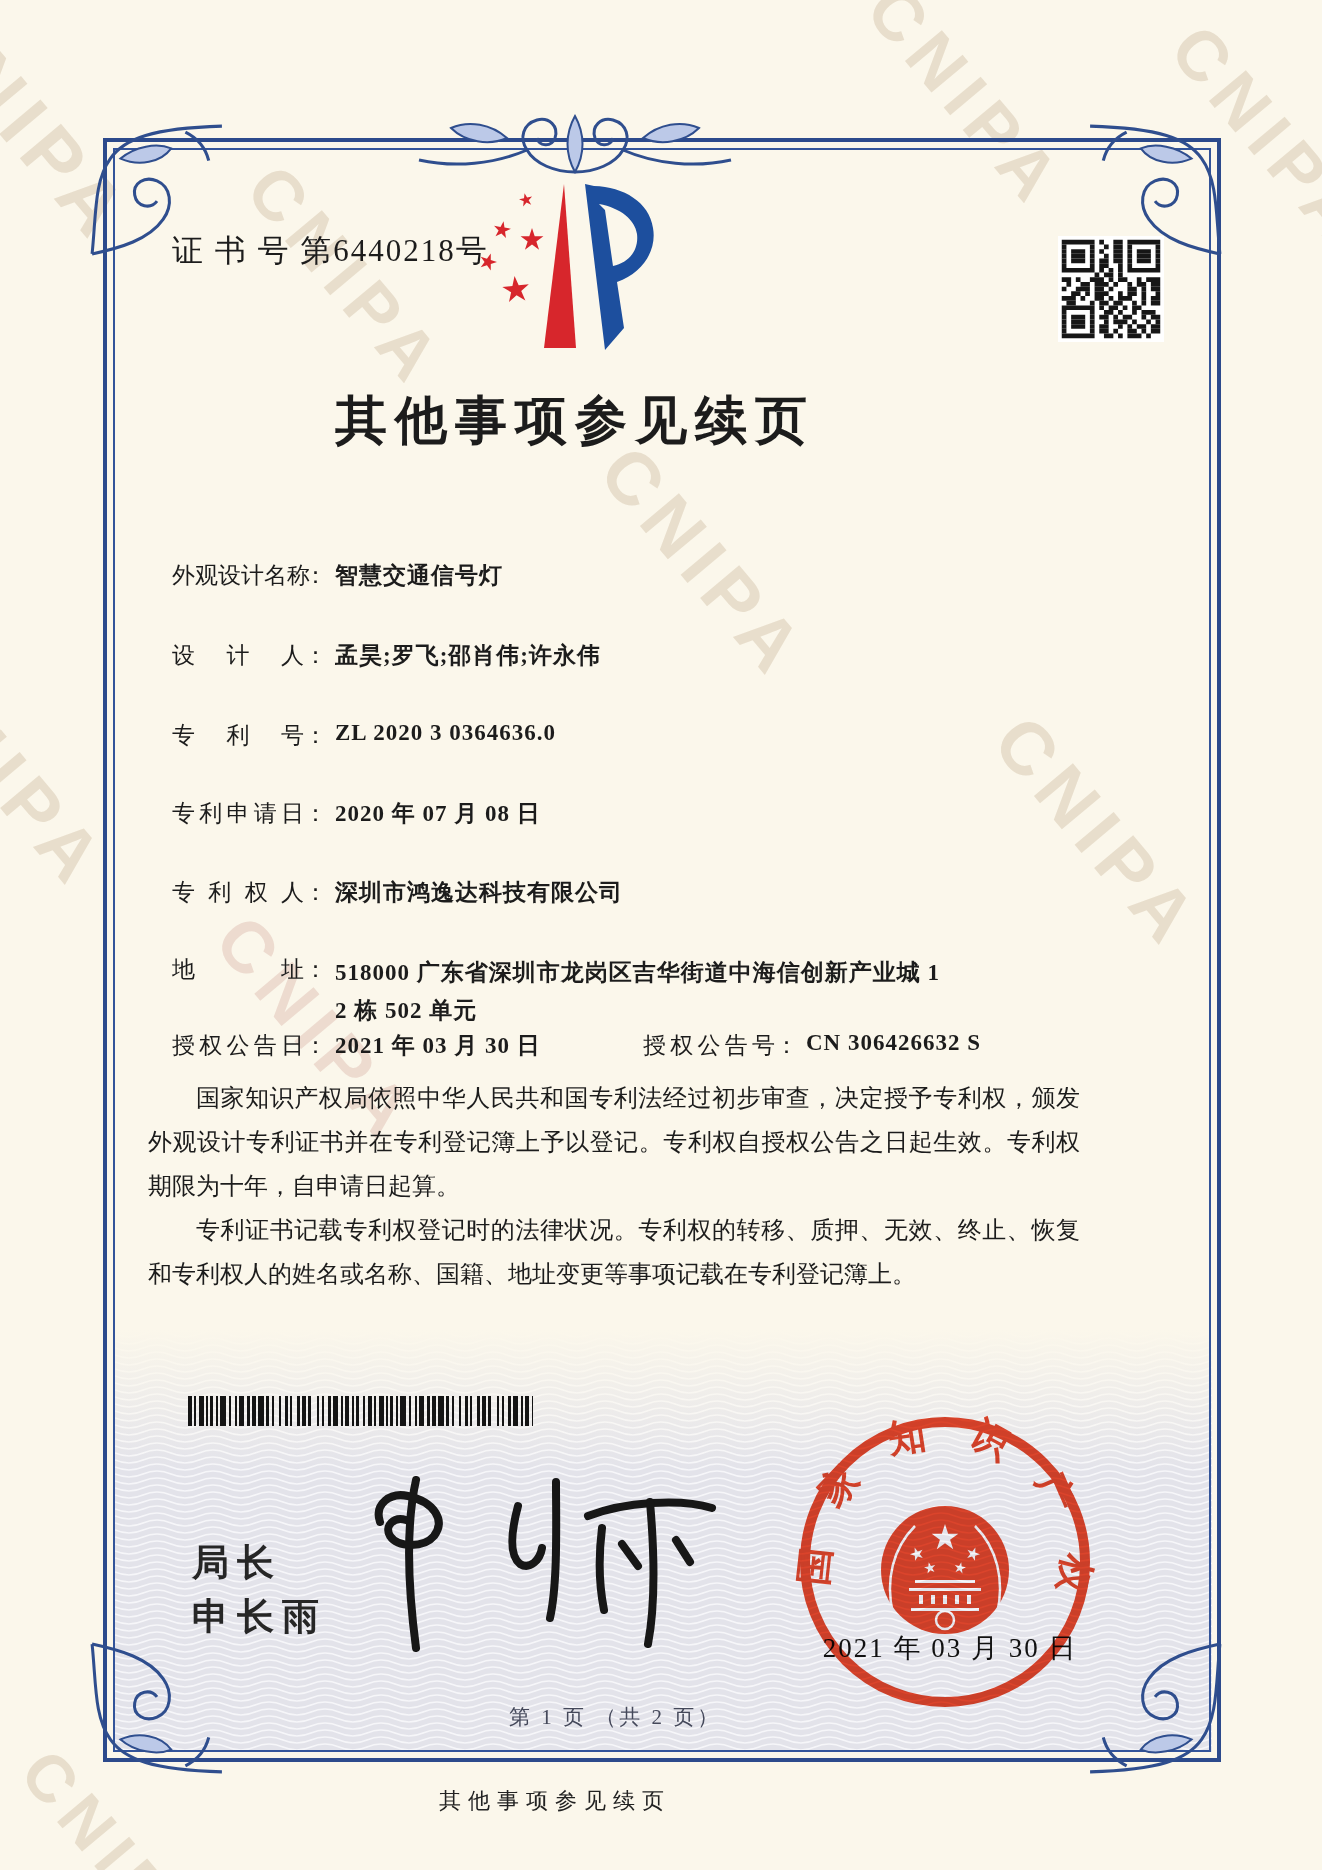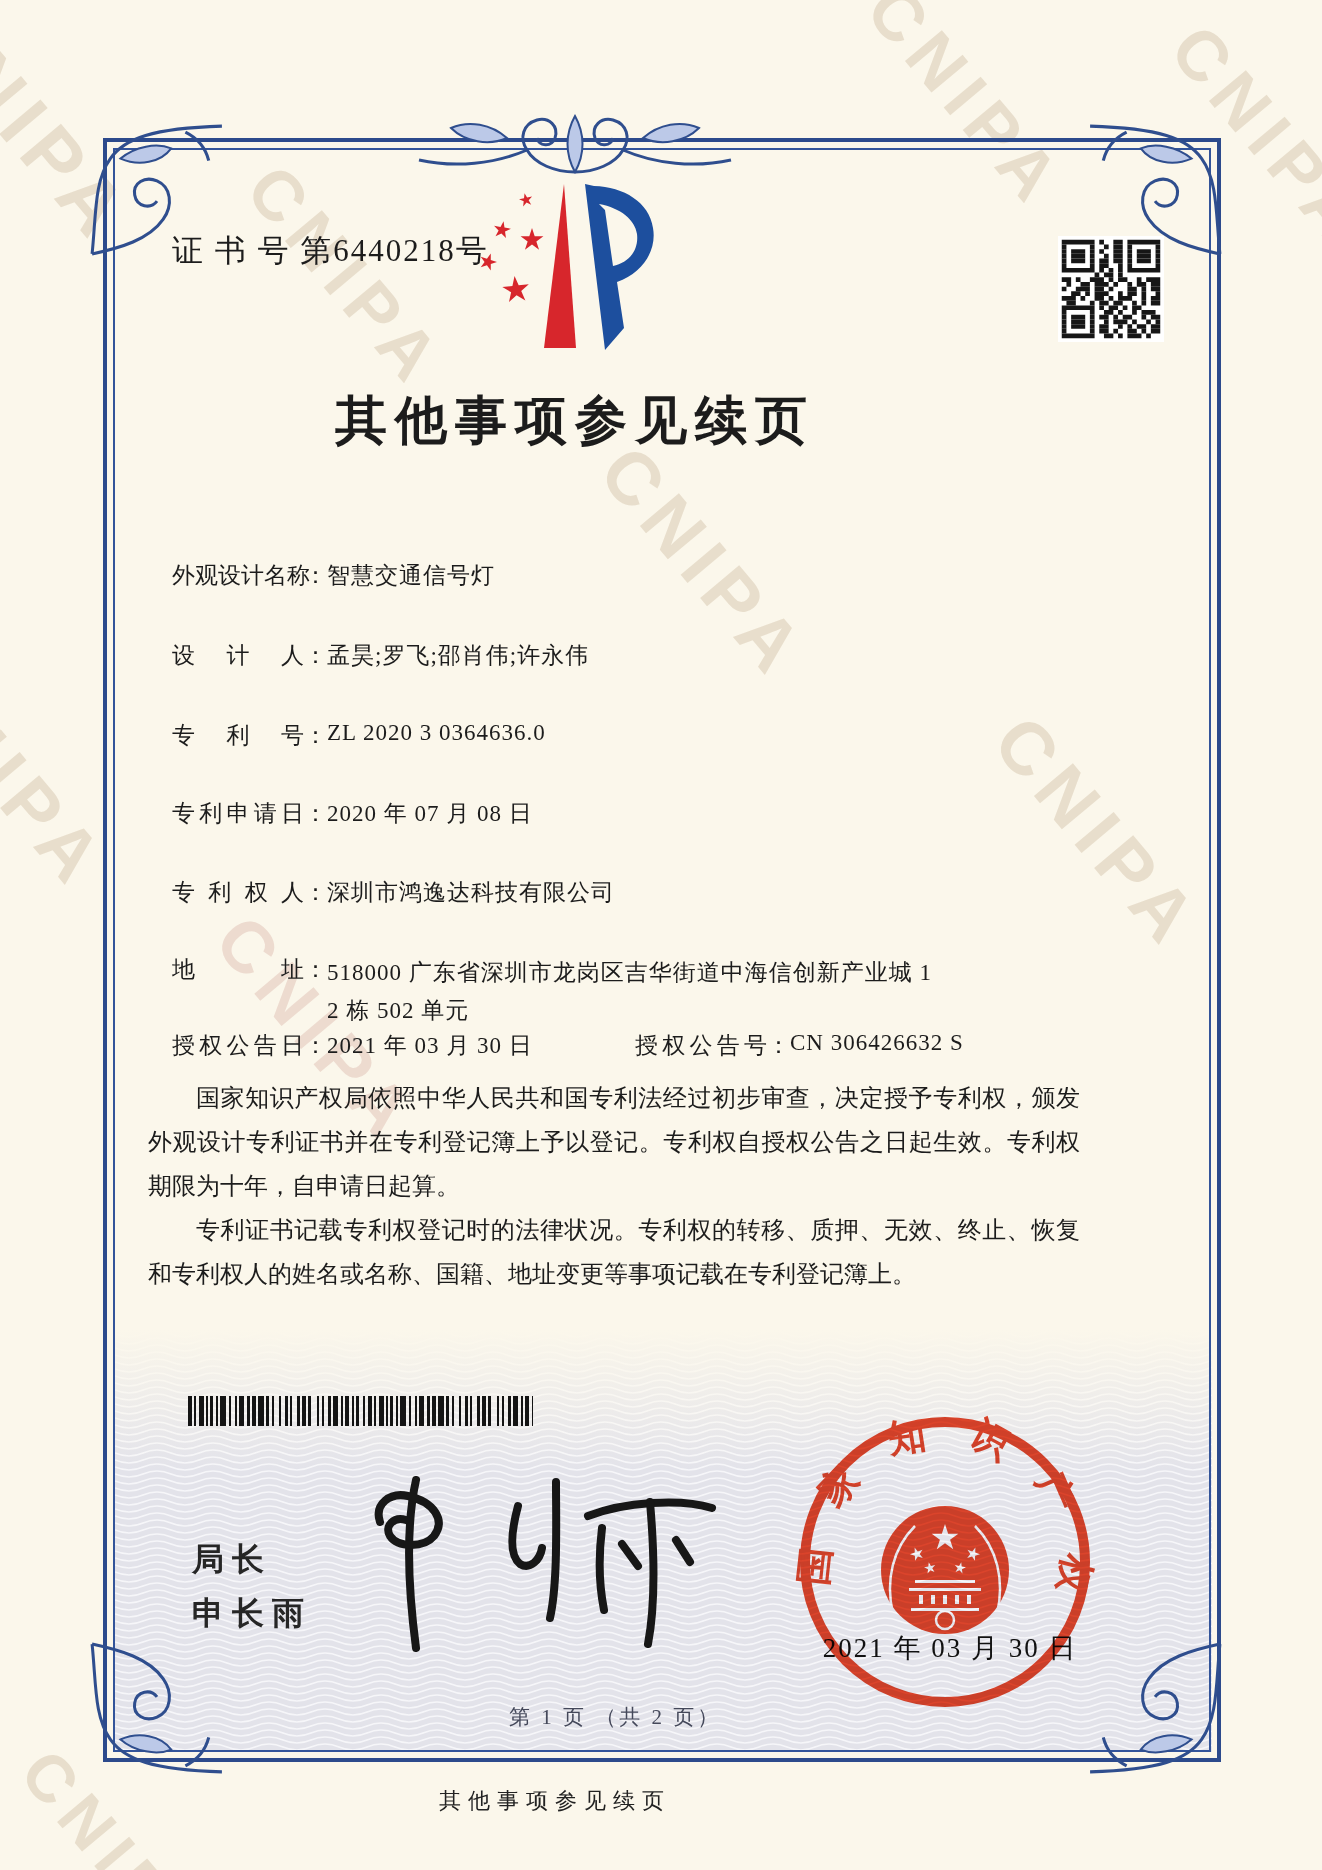--- a/index.html
+++ b/index.html
@@ -27,31 +27,31 @@
   
   .cert-no{left:172px;top:230px;font-size:31px;letter-spacing:2px;z-index:4;}
   .logo{left:468px;top:178px;z-index:4;}
   .qr{left:1058px;top:236px;z-index:4;}
   .title{left:125px;top:386px;width:900px;text-align:center;font-size:52px;font-weight:bold;
     letter-spacing:8px;z-index:4;}
   
   .frow{left:172px;z-index:4;font-size:23px;white-space:nowrap;}
   .flabel{display:inline-block;width:132px;text-align:justify;text-align-last:justify;vertical-align:top;}
   .fcolon{display:inline-block;vertical-align:top;}
-  .fval{display:inline-block;vertical-align:top;letter-spacing:1px;}
+  .fval{display:inline-block;margin-left:8px;vertical-align:top;letter-spacing:1px;font-weight:bold;}
   .addr-val{white-space:normal;width:712px;line-height:38px;letter-spacing:1px;}
   .grant2{margin-left:86px;}
   
   .bodytext{left:148px;top:1078px;width:932px;z-index:4;font-size:24px;line-height:44px;
     text-align:justify;}
   .bodytext p{margin:0;text-indent:2em;font-family:Liberation Mono, monospace;}
   
   .barcode{left:188px;top:1396px;z-index:4;}
   .signer{left:192px;z-index:4;font-family:"Liberation Sans","DejaVu Sans",sans-serif;
-    font-weight:bold;font-size:32px;letter-spacing:8px;color:#262626;}
+    font-weight:bold;font-size:37px;letter-spacing:8px;color:#262626;}
   .sig{left:350px;top:1452px;z-index:4;}
   .seal-date{left:790px;top:1630px;width:320px;text-align:center;font-size:27px;
     letter-spacing:2px;z-index:5;color:#111;}
   .seal{left:795px;top:1412px;z-index:6;mix-blend-mode:multiply;opacity:.94;}
   .page-info{left:165px;top:1703px;width:900px;text-align:center;font-size:21px;
     letter-spacing:3px;color:#44485a;z-index:4;}
   .cont-note{left:155px;top:1786px;width:800px;text-align:center;font-size:22px;
     letter-spacing:7px;color:#222;z-index:4;}
 </style>
 </head>

